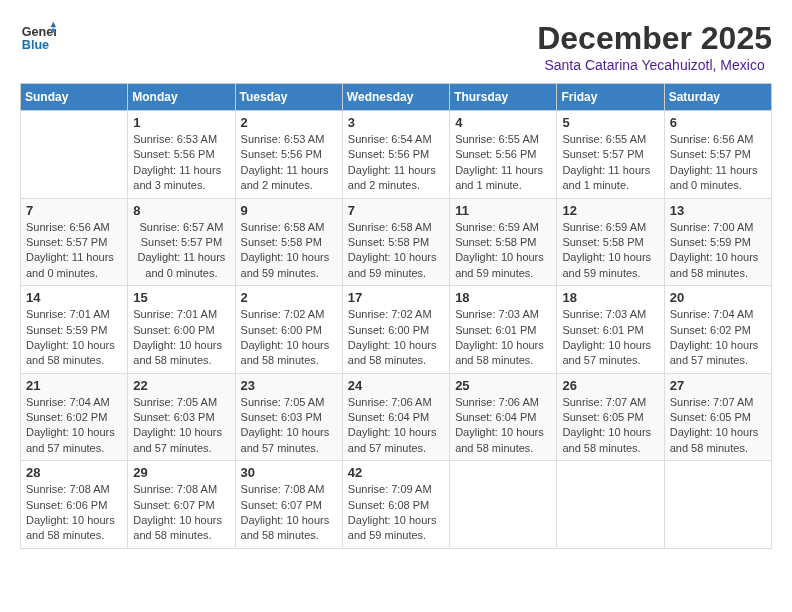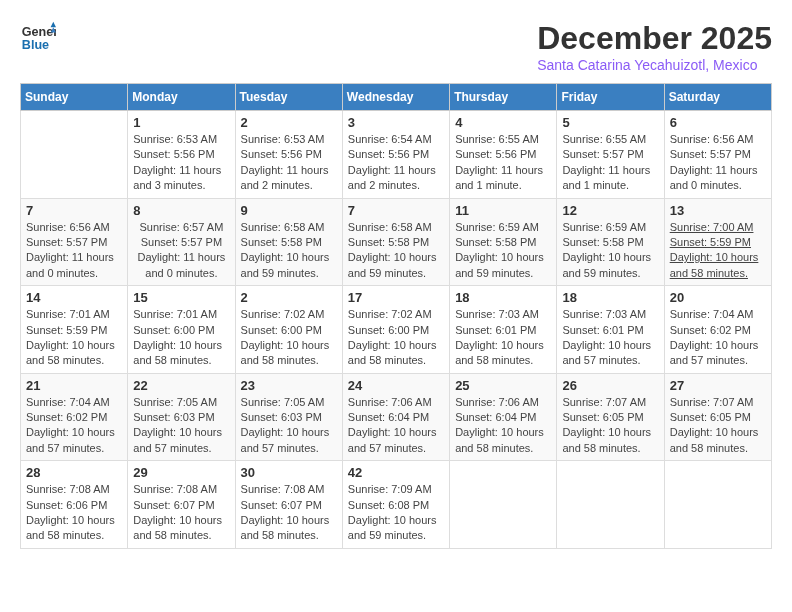--- a/index.html
+++ b/index.html
@@ -19,30 +19,30 @@
     .logo {
       display: flex;
       align-items: center;
       gap: 4px;
     }
     .logo-icon {
       width: 36px;
       height: 36px;
     }
     .title-block {
-      text-align: left;
+      text-align: center;
     }
     .month-title {
       font-size: 32px;
       font-weight: bold;
       color: #333;
     }
     .subtitle {
       font-size: 14px;
-      color: #8b5cf6;
+      color: #4c1d95;
     }
     table {
       width: 100%;
       border-collapse: collapse;
       table-layout: fixed;
     }
     th {
       background-color: #3a7fc1;
       color: #fff;
       font-size: 12px;
@@ -192,21 +192,21 @@
         </td>
         <td>
           <span class="day-number">12</span>
           <div class="day-info" style="white-space: pre-line;">Sunrise: 6:59 AM
 Sunset: 5:58 PM
 Daylight: 10 hours
 and 59 minutes.</div>
         </td>
         <td>
           <span class="day-number">13</span>
-          <div class="day-info" style="white-space: pre-line; text-decoration: underline;">Sunrise: 7:00 AM
+          <div class="day-info" style="white-space: pre-line;">Sunrise: 7:00 AM
 Sunset: 5:59 PM
 Daylight: 10 hours
 and 58 minutes.</div>
         </td>
       </tr>
       <tr>
         <td>
           <span class="day-number">14</span>
           <div class="day-info" style="white-space: pre-line;">Sunrise: 7:01 AM
 Sunset: 5:59 PM

